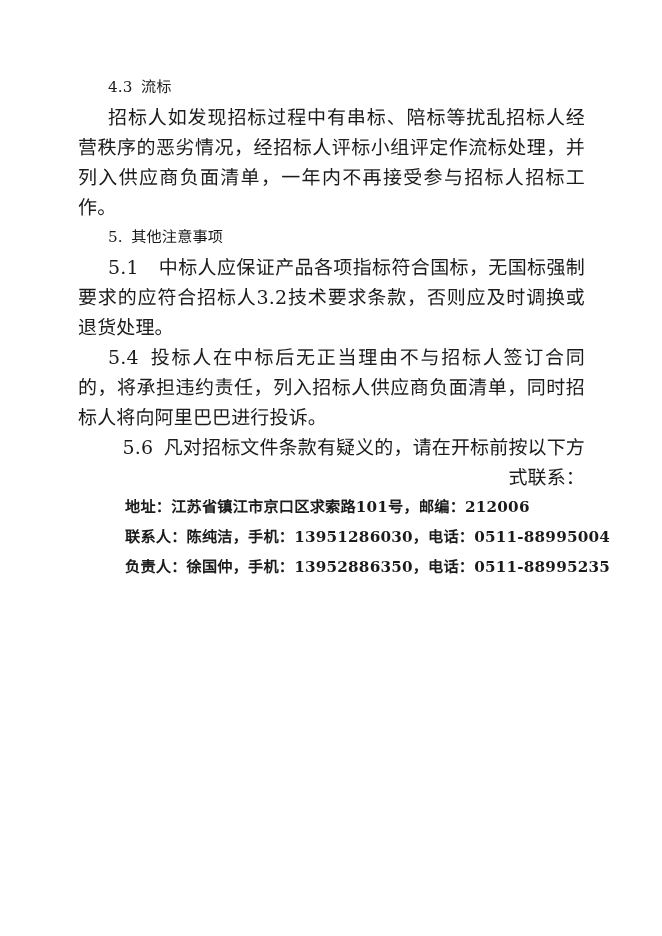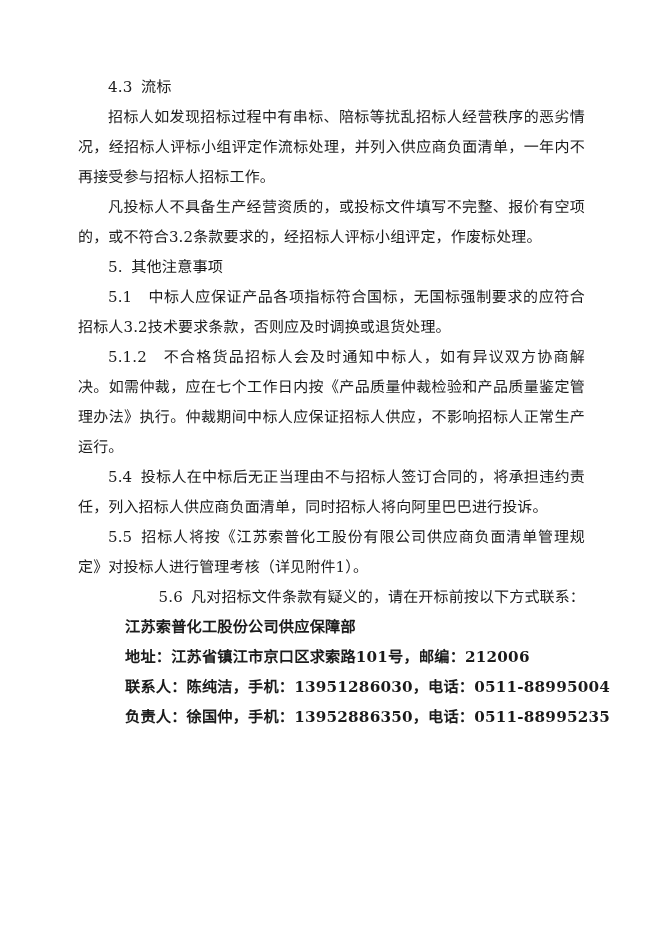--- a/index.html
+++ b/index.html
@@ -22,21 +22,21 @@
     box-sizing: border-box;
     padding: 72px 77px 40px 78px;
     overflow: hidden;
   }
   .doc-body {
     width: 507px;
   }
   
   .para {
     margin: 0;
-    font-size: 15px;
+    font-size: 19px;
     line-height: 30px;
     text-align: justify;
     text-justify: inter-character;
     letter-spacing: 0.15px;
     word-break: break-all;
     text-indent: 30px;
   }
   
   .heading {
     margin: 0;
@@ -80,37 +80,33 @@
 <body>
 
 <div class="page">
   <div class="doc-body">
 
     <p class="heading"><span>4.3</span><span class="num-gap"></span><span>流标</span></p>
 
     <p class="para">招标人如发现招标过程中有串标、陪标等扰乱招标人经营秩序的恶劣情况，经招标人评标小组评定作流标处理，并列入供应商负面清单，一年内不再接受参与招标人招标工作。</p>
 
 
-    <p class="para">凡投标人不具备生产经营资质的，或投标文件填写不完整、报价有空项的，或不符合3.2条款要求的，经招标人评标小组评定，作废标处理。</p>
 
     <p class="heading"><span>5.</span><span class="num-gap"></span><span>其他注意事项</span></p>
 
     <p class="para"><span>5.1</span><span class="num-gap-wide"></span><span>中标人应保证产品各项指标符合国标，无国标强制要求的应符合招标人3.2技术要求条款，否则应及时调换或退货处理。</span></p>
 
 
-    <p class="para"><span>5.1.2</span><span class="num-gap-wide"></span><span>不合格货品招标人会及时通知中标人，如有异议双方协商解决。如需仲裁，应在七个工作日内按《产品质量仲裁检验和产品质量鉴定管理办法》执行。仲裁期间中标人应保证招标人供应，不影响招标人正常生产运行。</span></p>
 
 
     <p class="para"><span>5.4</span><span class="num-gap"></span><span>投标人在中标后无正当理由不与招标人签订合同的，将承担违约责任，列入招标人供应商负面清单，同时招标人将向阿里巴巴进行投诉。</span></p>
 
-    <p class="para"><span>5.5</span><span class="num-gap"></span><span>招标人将按《江苏索普化工股份有限公司供应商负面清单管理规定》对投标人进行管理考核（详见附件1）。</span></p>
 
     <p class="para noflow"><span>5.6</span><span class="num-gap"></span><span>凡对招标文件条款有疑义的，请在开标前按以下方式联系：</span></p>
 
     <div class="contact-block">
-      <p class="contact-line">江苏索普化工股份公司供应保障部</p>
       <p class="contact-line">地址：江苏省镇江市京口区求索路101号，邮编：212006</p>
       <p class="contact-line">联系人：陈纯洁，手机：13951286030，电话：0511-88995004</p>
       <p class="contact-line">负责人：徐国仲，手机：13952886350，电话：0511-88995235</p>
     </div>
 
   </div>
 </div>
 
 </body></html>

